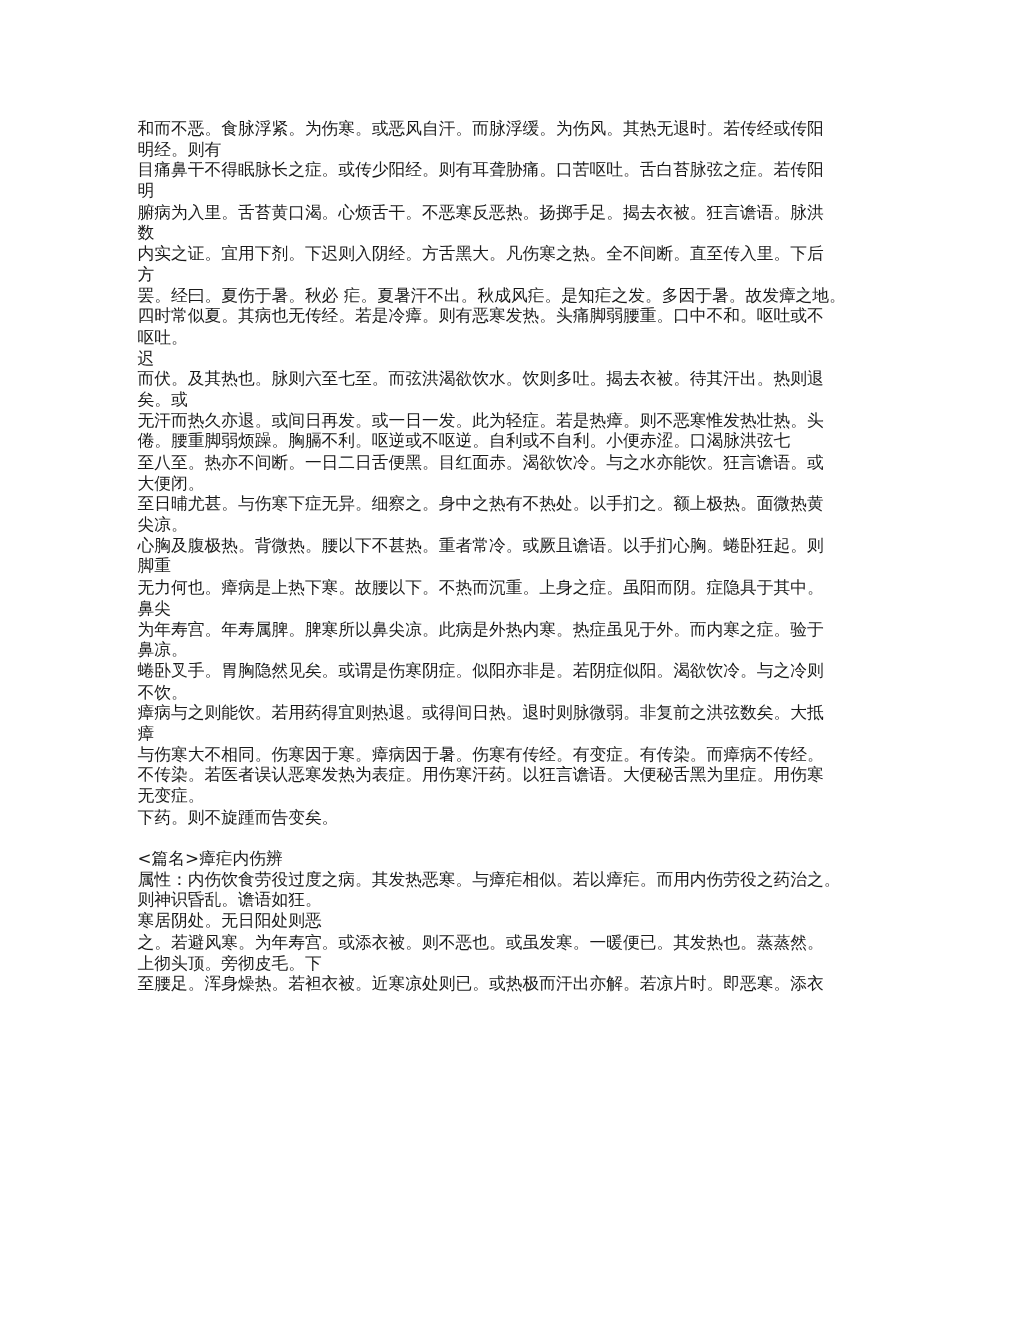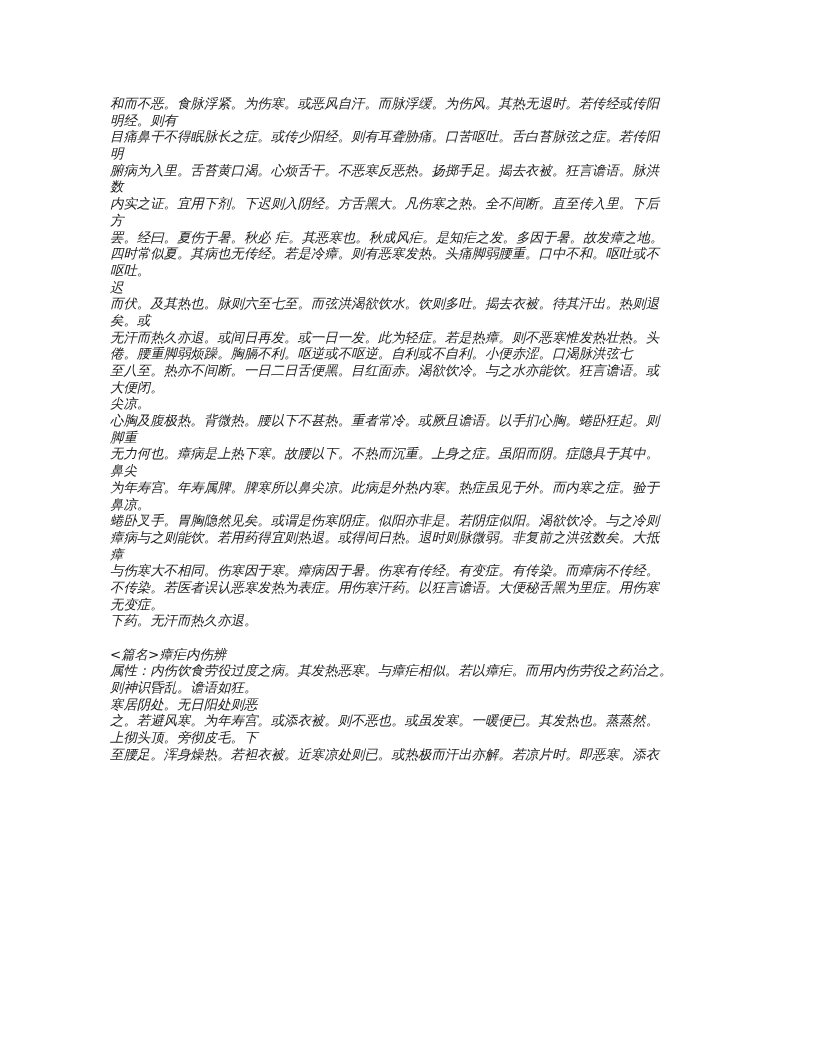--- a/index.html
+++ b/index.html
@@ -7,60 +7,62 @@
     .page {
       position: absolute;
       left: 110px;
       top: 96px;
       width: 592px;
       font-family: "DejaVu Serif", "Liberation Serif", serif;
       font-size: 13.4px;
       line-height: 16.7px;
       color: #1a1a1a;
     }
-    .line { white-space: nowrap; height: 16.7px; overflow: visible; font-style: italic; }
+    .line { white-space: nowrap; height: 16.7px; overflow: visible; }
     .blank { height: 16.7px; }
   </style>
 </head>
 <body>
 
 <div class="page">
   <div>
     <div class="line">和而不恶。食脉浮紧。为伤寒。或恶风自汗。而脉浮缓。为伤风。其热无退时。若传经或传阳</div>
     <div class="line">明经。则有</div>
     <div class="line">目痛鼻干不得眠脉长之症。或传少阳经。则有耳聋胁痛。口苦呕吐。舌白苔脉弦之症。若传阳</div>
     <div class="line">明</div>
     <div class="line">腑病为入里。舌苔黄口渴。心烦舌干。不恶寒反恶热。扬掷手足。揭去衣被。狂言谵语。脉洪</div>
     <div class="line">数</div>
     <div class="line">内实之证。宜用下剂。下迟则入阴经。方舌黑大。凡伤寒之热。全不间断。直至传入里。下后</div>
     <div class="line">方</div>
-    <div class="line">罢。经曰。夏伤于暑。秋必 疟。其恶寒也。秋成风疟。是知疟之发。多因于暑。故发瘴之地。</div>
+    <div class="line">罢。经曰。夏伤于暑。秋必 疟。夏暑汗不出。秋成风疟。是知疟之发。多因于暑。故发瘴之地。</div>
     <div class="line">四时常似夏。其病也无传经。若是冷瘴。则有恶寒发热。头痛脚弱腰重。口中不和。呕吐或不</div>
     <div class="line">呕吐。</div>
     <div class="line">迟</div>
     <div class="line">而伏。及其热也。脉则六至七至。而弦洪渴欲饮水。饮则多吐。揭去衣被。待其汗出。热则退</div>
     <div class="line">矣。或</div>
     <div class="line">无汗而热久亦退。或间日再发。或一日一发。此为轻症。若是热瘴。则不恶寒惟发热壮热。头</div>
     <div class="line">倦。腰重脚弱烦躁。胸膈不利。呕逆或不呕逆。自利或不自利。小便赤涩。口渴脉洪弦七</div>
     <div class="line">至八至。热亦不间断。一日二日舌便黑。目红面赤。渴欲饮冷。与之水亦能饮。狂言谵语。或</div>
     <div class="line">大便闭。</div>
+    <div class="line">至日晡尤甚。与伤寒下症无异。细察之。身中之热有不热处。以手扪之。额上极热。面微热黄</div>
     <div class="line">尖凉。</div>
     <div class="line">心胸及腹极热。背微热。腰以下不甚热。重者常冷。或厥且谵语。以手扪心胸。蜷卧狂起。则</div>
     <div class="line">脚重</div>
     <div class="line">无力何也。瘴病是上热下寒。故腰以下。不热而沉重。上身之症。虽阳而阴。症隐具于其中。</div>
     <div class="line">鼻尖</div>
     <div class="line">为年寿宫。年寿属脾。脾寒所以鼻尖凉。此病是外热内寒。热症虽见于外。而内寒之症。验于</div>
     <div class="line">鼻凉。</div>
     <div class="line">蜷卧叉手。胃胸隐然见矣。或谓是伤寒阴症。似阳亦非是。若阴症似阳。渴欲饮冷。与之冷则</div>
+    <div class="line">不饮。</div>
     <div class="line">瘴病与之则能饮。若用药得宜则热退。或得间日热。退时则脉微弱。非复前之洪弦数矣。大抵</div>
     <div class="line">瘴</div>
     <div class="line">与伤寒大不相同。伤寒因于寒。瘴病因于暑。伤寒有传经。有变症。有传染。而瘴病不传经。</div>
     <div class="line">不传染。若医者误认恶寒发热为表症。用伤寒汗药。以狂言谵语。大便秘舌黑为里症。用伤寒</div>
     <div class="line">无变症。</div>
-    <div class="line">下药。无汗而热久亦退。</div>
+    <div class="line">下药。则不旋踵而告变矣。</div>
   </div>
 
   <div class="blank"></div>
 
   <div>
     <div class="line">&lt;篇名&gt;瘴疟内伤辨</div>
     <div class="line">属性：内伤饮食劳役过度之病。其发热恶寒。与瘴疟相似。若以瘴疟。而用内伤劳役之药治之。</div>
     <div class="line">则神识昏乱。谵语如狂。</div>
     <div class="line">寒居阴处。无日阳处则恶</div>
     <div class="line">之。若避风寒。为年寿宫。或添衣被。则不恶也。或虽发寒。一暖便已。其发热也。蒸蒸然。</div>

